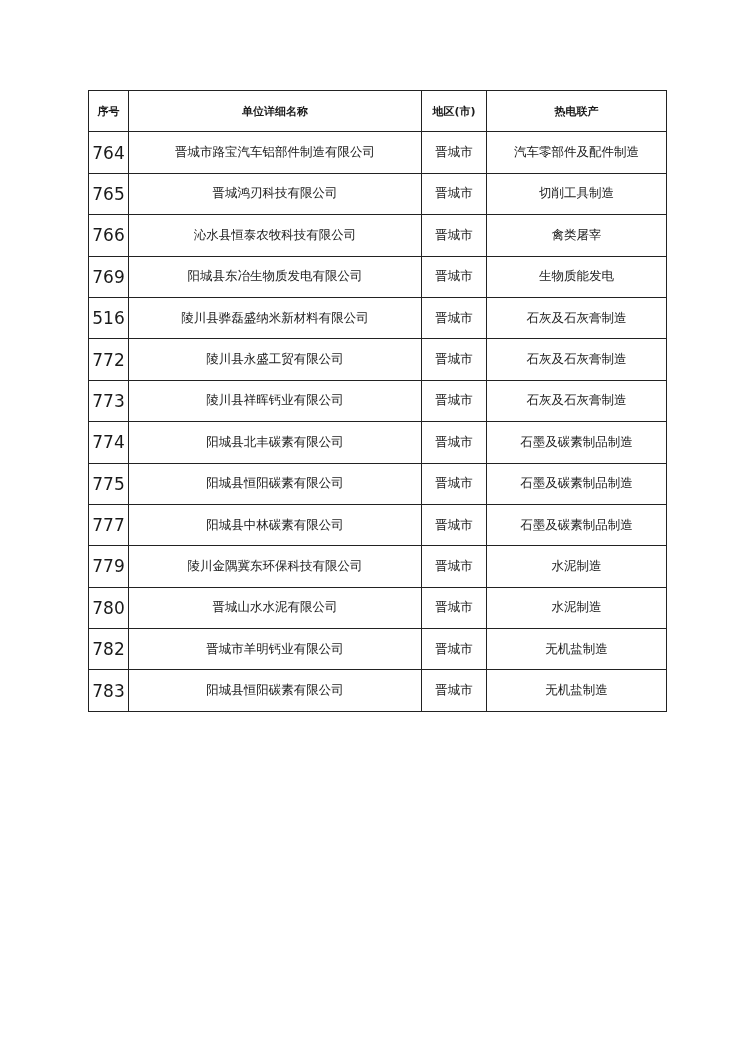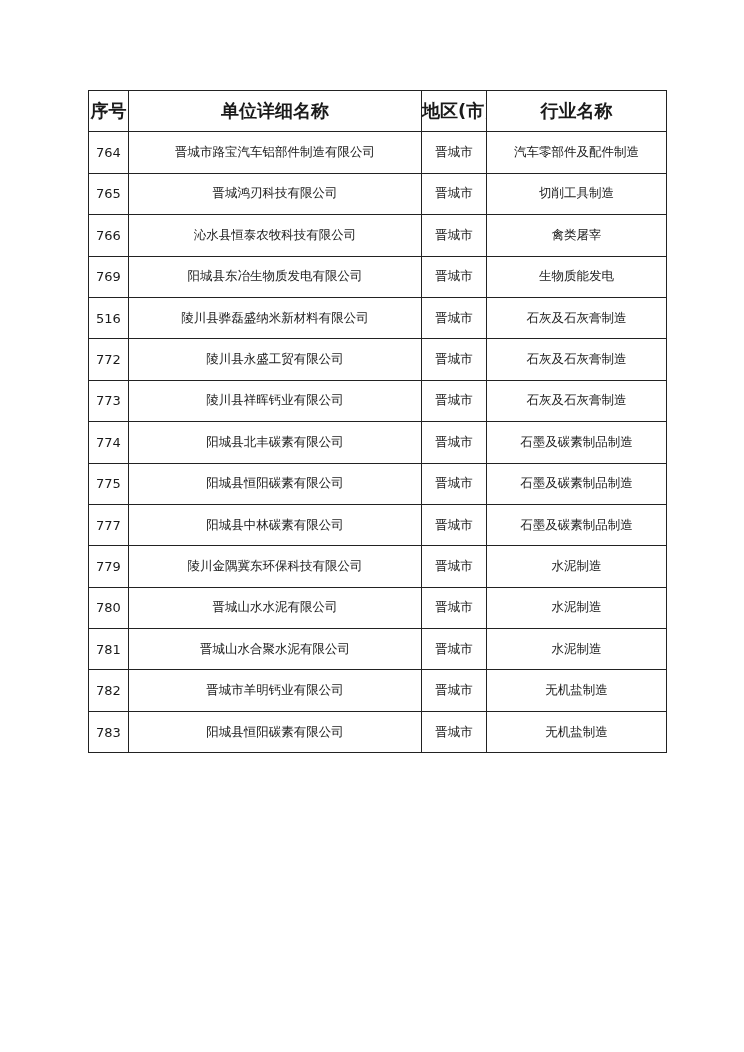--- a/index.html
+++ b/index.html
@@ -8,43 +8,43 @@
   table.list {
     position: absolute; left: 88px; top: 90px;
     width: 578px; border-collapse: collapse; table-layout: fixed;
   }
   table.list th, table.list td {
     border: 1.2px solid #222;
     height: 40.4px; padding: 0;
     text-align: center; vertical-align: middle;
     font-size: 12.5px; white-space: nowrap; overflow: hidden;
   }
-  table.list th { font-weight: bold; font-size: 18px; }
-  table.list td.num { font-size: 13px; }
+  table.list th { font-weight: bold; font-size: 11px; }
+  table.list td.num { font-size: 17px; }
   col.c1 { width: 40px; }
   col.c2 { width: 293px; }
   col.c3 { width: 65px; }
   col.c4 { width: 180px; }
 </style>
 </head>
 <body>
 
 <table class="list">
   <colgroup>
       <col class="c1">
       <col class="c2">
       <col class="c3">
       <col class="c4">
     </colgroup>
   <thead>
     <tr>
       <th>序号</th>
       <th>单位详细名称</th>
       <th>地区(市)</th>
-      <th>行业名称</th>
+      <th>热电联产</th>
     </tr>
   </thead>
   <tbody id="rows">
       <tr>
         <td class="num">764</td>
         <td>晋城市路宝汽车铝部件制造有限公司</td>
         <td>晋城市</td>
         <td>汽车零部件及配件制造</td>
       </tr>
       <tr>
@@ -107,26 +107,20 @@
         <td>晋城市</td>
         <td>水泥制造</td>
       </tr>
       <tr>
         <td class="num">780</td>
         <td>晋城山水水泥有限公司</td>
         <td>晋城市</td>
         <td>水泥制造</td>
       </tr>
       <tr>
-        <td class="num">781</td>
-        <td>晋城山水合聚水泥有限公司</td>
-        <td>晋城市</td>
-        <td>水泥制造</td>
-      </tr>
-      <tr>
         <td class="num">782</td>
         <td>晋城市羊明钙业有限公司</td>
         <td>晋城市</td>
         <td>无机盐制造</td>
       </tr>
       <tr>
         <td class="num">783</td>
         <td>阳城县恒阳碳素有限公司</td>
         <td>晋城市</td>
         <td>无机盐制造</td>

